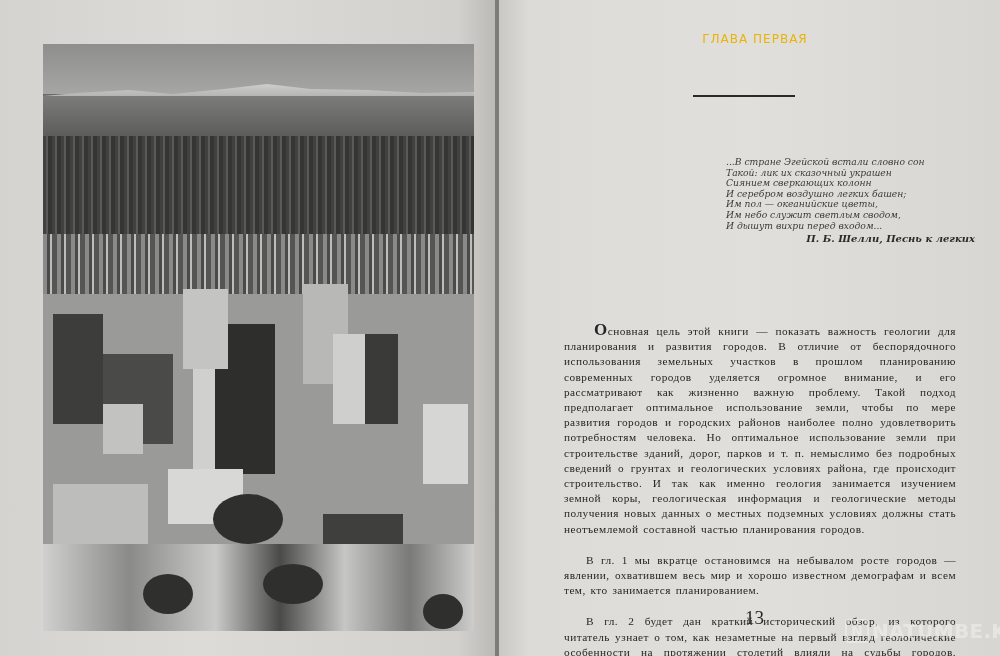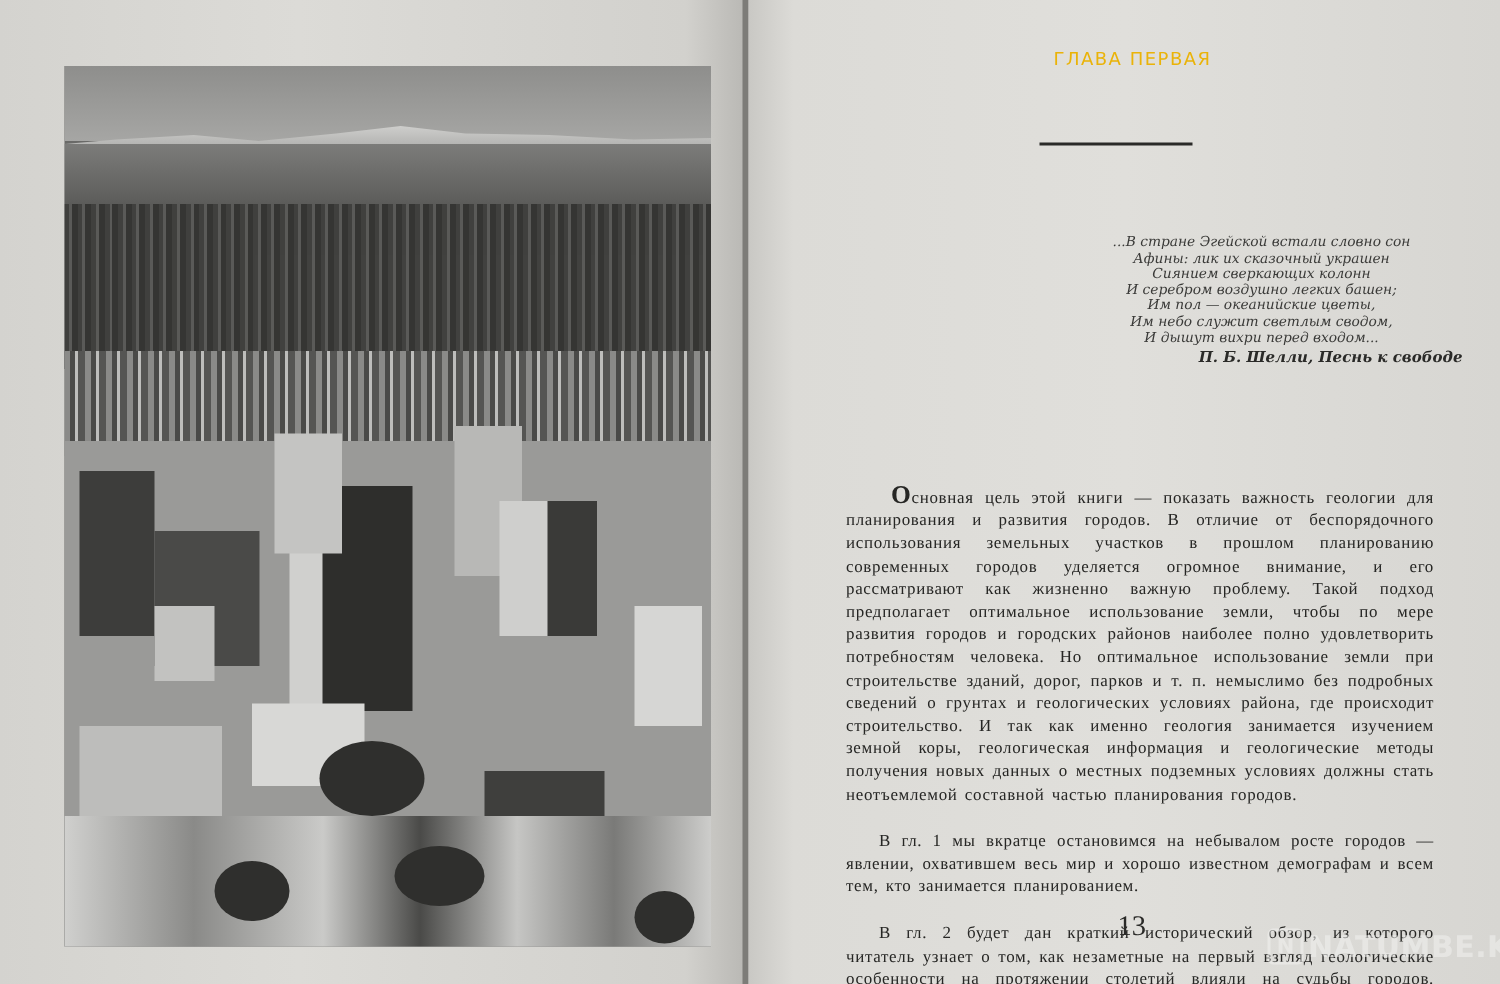--- a/index.html
+++ b/index.html
@@ -21,21 +21,21 @@
   .suburb { position:absolute; left:0; top:190px; width:100%; height:70px; background:
       repeating-linear-gradient(90deg, #8a8a88 0 4px, #4a4a48 4px 7px, #bdbdbb 7px 9px, #555553 9px 14px); }
   .city { position:absolute; left:0; top:250px; width:100%; height:340px; background:#9a9a98; }
   .bldg { position:absolute; }
   .tree { position:absolute; border-radius:50%; background:#2f2f2d; }
 
   .chapter-label { position:absolute; left:680px; top:32px; width:150px; text-align:center; font-family:"DejaVu Sans", sans-serif; font-size:12px; letter-spacing:1px; color:#eab308; }
   .chapter-title { position:absolute; left:625px; top:58px; width:260px; text-align:center; font-family:"DejaVu Sans", sans-serif; font-size:25px; letter-spacing:1px; color:#1e1e1c; }
   .title-rule { position:absolute; left:693px; top:95px; width:102px; height:2px; background:#2a2a28; }
 
-  .epigraph { position:absolute; left:726px; top:157px; width:230px; font-family:"DejaVu Serif", serif; font-style:italic; font-size:9.2px; line-height:10.6px; color:#3a3a38;text-align:center; }
+  .epigraph { position:absolute; left:726px; top:157px; width:230px; font-family:"DejaVu Serif", serif; font-style:italic; font-size:9.2px; line-height:10.6px; color:#3a3a38; }
   .epigraph .line { display:block; white-space:nowrap; }
   .attrib { position:absolute; left:770px; top:233px; width:205px; text-align:right; font-family:"DejaVu Serif", serif; font-style:italic; font-weight:bold; font-size:10px; color:#2a2a28; white-space:nowrap; }
 
   .body-text { position:absolute; left:548px; top:306px; width:424px; font-size:11.3px; line-height:15.2px; color:#262624; letter-spacing:0.45px; word-spacing:1.5px; }
   .body-text p { margin:16px; text-align:justify; text-align-last:left; }
   .body-text .indent { text-indent:22px; }
   .dropcap { font-size:17px; font-weight:bold; }
   .first { text-indent:30px; }
 
   .page-num { position:absolute; left:724px; top:607px; width:40px; text-align:right; font-size:19px; color:#2a2a28; }
@@ -80,28 +80,28 @@
 
   <div class="gutter"></div>
 
   <div class="page-right"></div>
 
   <div class="chapter-label">ГЛАВА ПЕРВАЯ</div>
   <div class="title-rule"></div>
 
   <div class="epigraph">
     <span class="line">...В стране Эгейской встали словно сон</span>
-    <span class="line">Афины: лик их сказочный украшен</span>
+    <span class="line">Такой: лик их сказочный украшен</span>
     <span class="line">Сиянием сверкающих колонн</span>
     <span class="line">И серебром воздушно легких башен;</span>
     <span class="line">Им пол — океанийские цветы,</span>
     <span class="line">Им небо служит светлым сводом,</span>
     <span class="line">И дышут вихри перед входом...</span>
   </div>
-  <div class="attrib">П. Б. Шелли, Песнь к свободе</div>
+  <div class="attrib">П. Б. Шелли, Песнь к легких</div>
 
   <div class="body-text">
     <p class="first"><span class="dropcap">О</span><span>сновная цель этой книги — показать важность геологии для планирования и развития городов. В отличие от беспорядочного использования земельных участков в прошлом планированию современных городов уделяется огромное внимание, и его рассматривают как жизненно важную проблему. Такой подход предполагает оптимальное использование земли, чтобы по мере развития городов и городских районов наиболее полно удовлетворить потребностям человека. Но оптимальное использование земли при строительстве зданий, дорог, парков и т. п. немыслимо без подробных сведений о грунтах и геологических условиях района, где происходит строительство. И так как именно геология занимается изучением земной коры, геологическая информация и геологические методы получения новых данных о местных подземных условиях должны стать неотъемлемой составной частью планирования городов.</span></p>
     <p class="indent">В гл. 1 мы вкратце остановимся на небывалом росте городов — явлении, охватившем весь мир и хорошо известном демографам и всем тем, кто занимается планированием.</p>
     <p class="indent">В гл. 2 будет дан краткий исторический обзор, из которого читатель узнает о том, как незаметные на первый взгляд геологические особенности на протяжении столетий влияли на судьбы городов. Анализ современных методов планирования и строительства городов (гл. 3) указывает те основные направления, в которых учитываются геологические условия. Это в свою очередь подводит читателя к главной части книги — детальному описанию применения геологии в градостроительстве (гл. 4—7).</p>
   </div>
 
   <div class="page-num">13</div>
 
   <div class="watermark">

